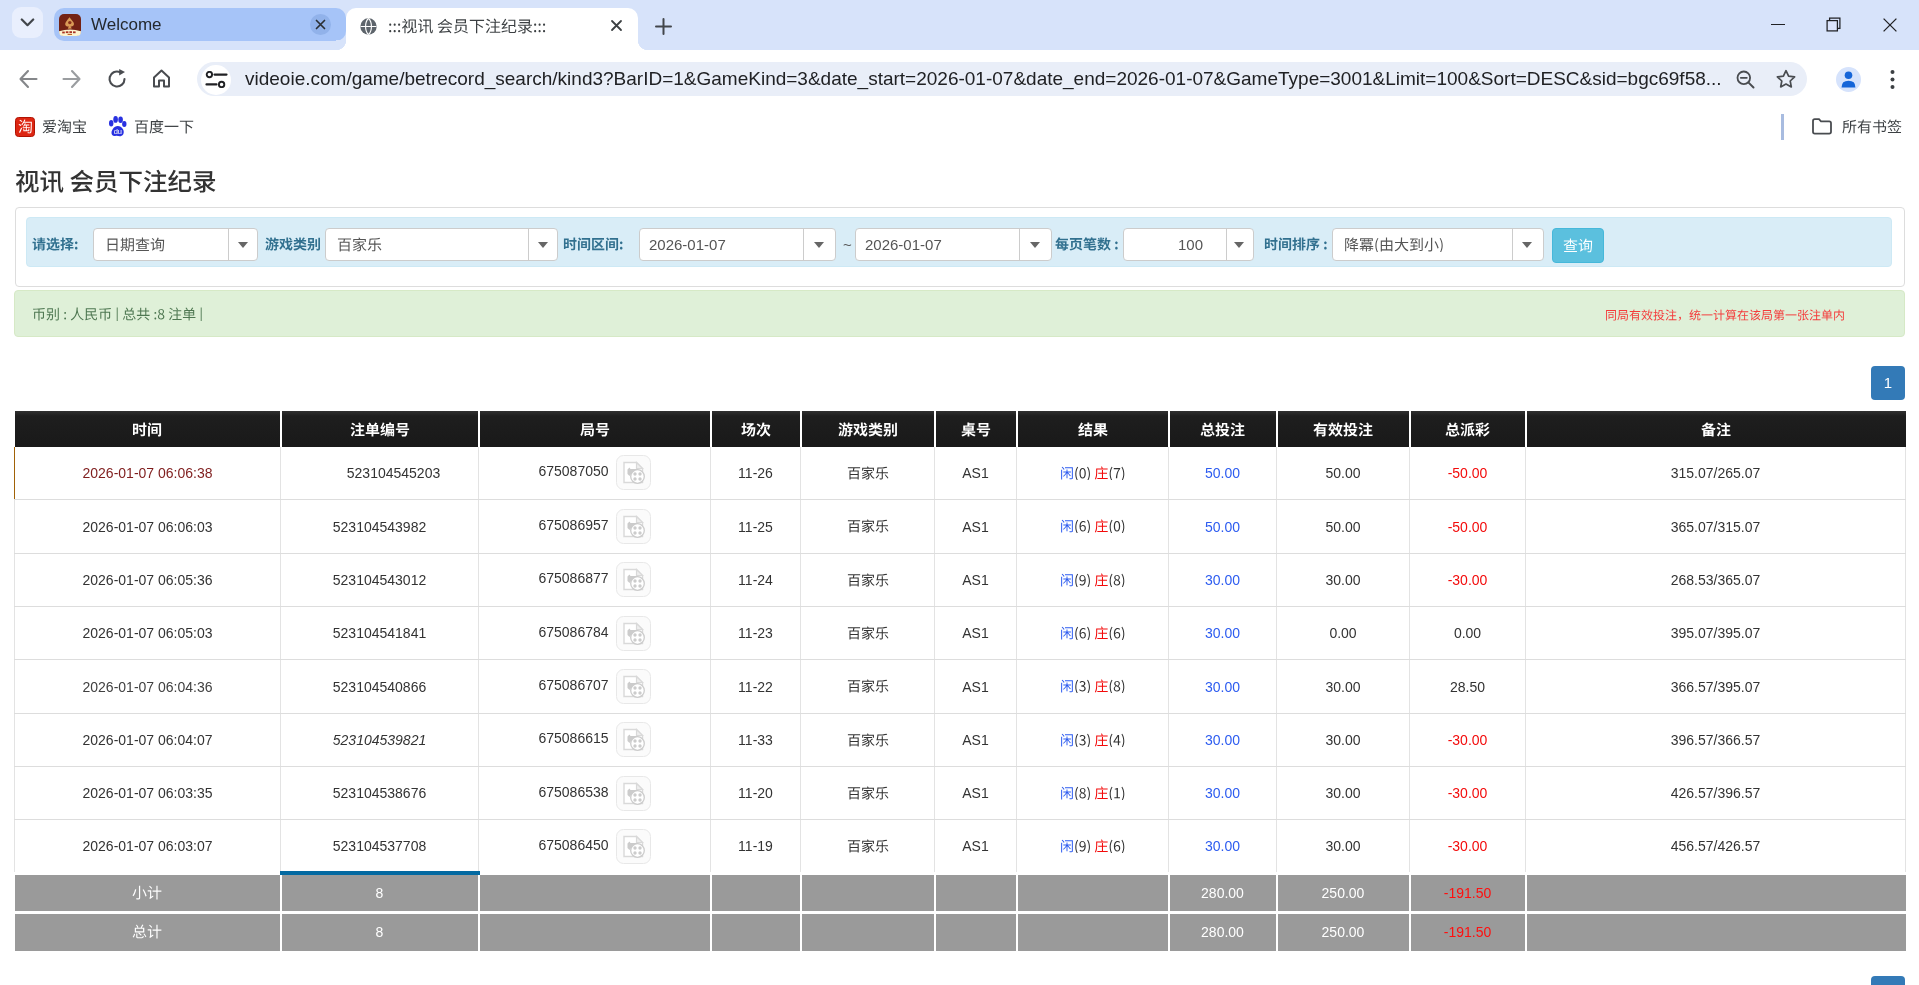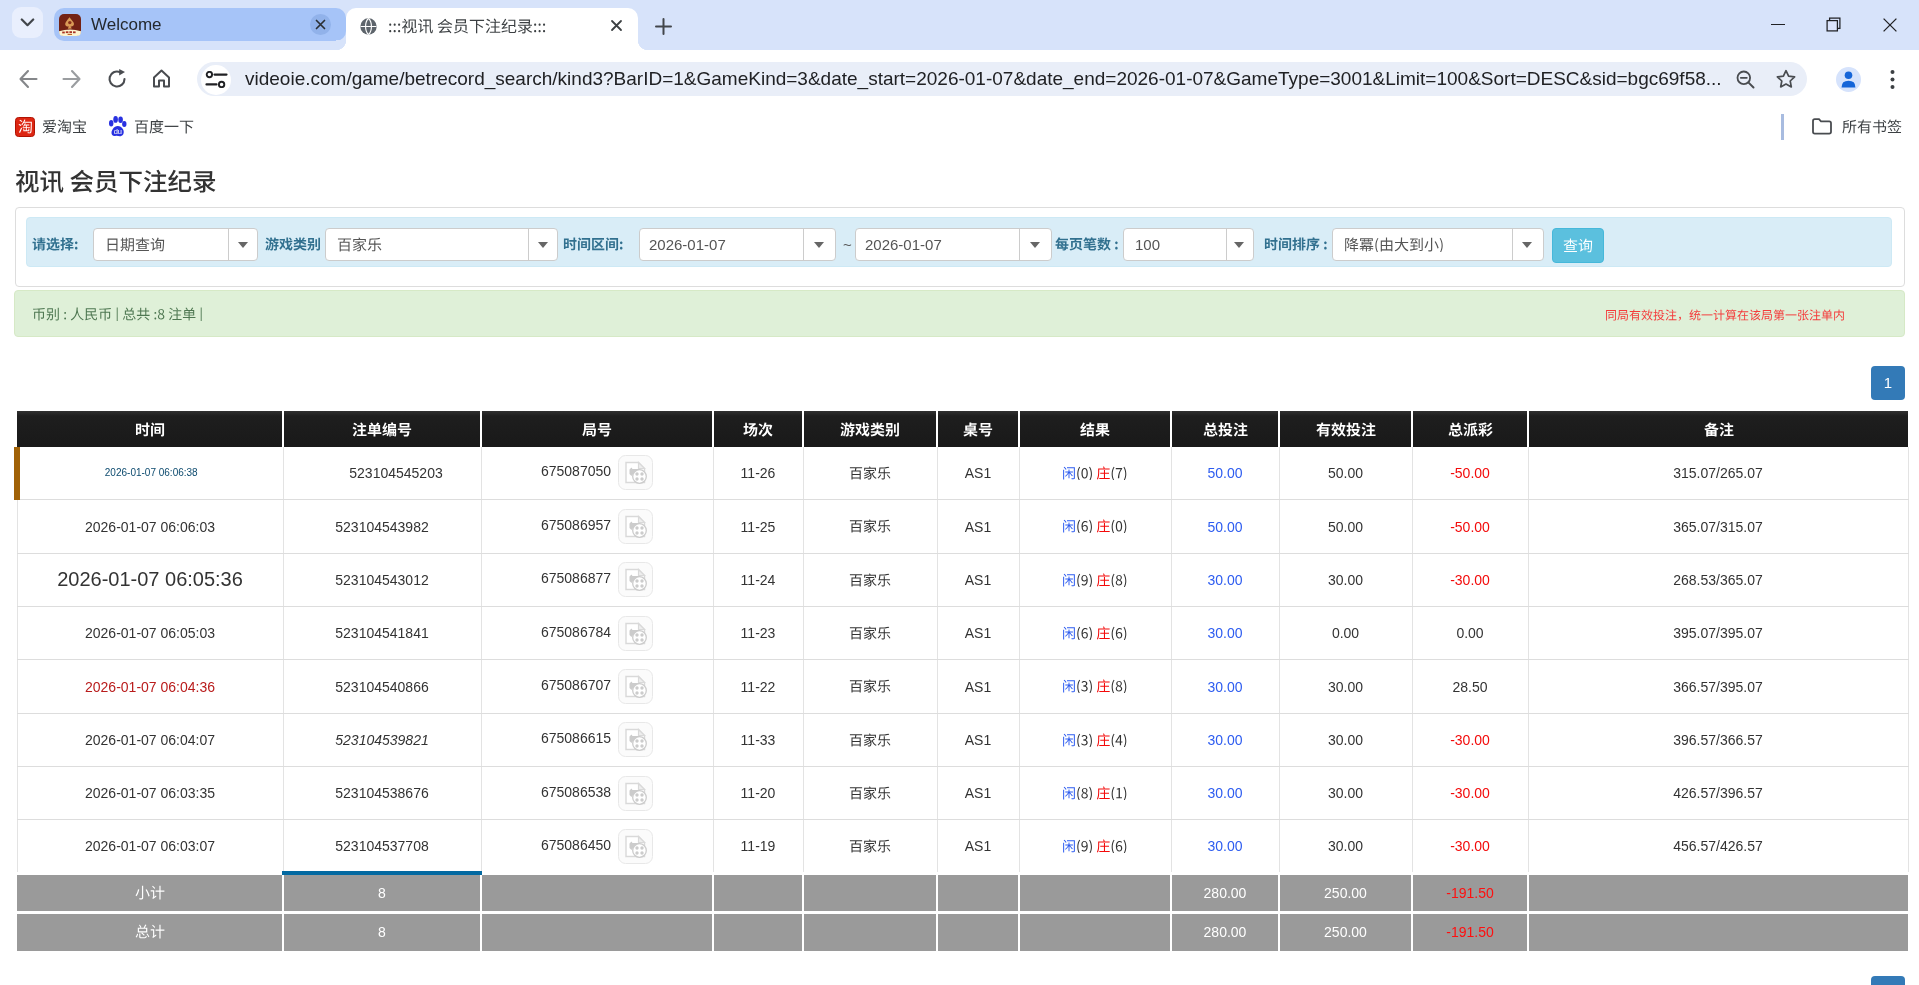--- a/index.html
+++ b/index.html
@@ -447,21 +447,21 @@
   </svg>
 <div class="ab" style="left:865px;top:228px;height:33px;line-height:33px;font-size:15px;color:#555">2026-01-07</div>
 <svg class="ab" width="63.7" height="14" style="left:1055px;top:237.4px">
     <use href="#mybs" fill="#31708f"></use>
   </svg>
 <div class="ab" style="left:1123px;top:228px;width:131px;height:33px;background:#fff;border:1px solid #ccc;border-radius:4px"></div>
 <div class="ab" style="left:1226px;top:228px;width:1px;height:33px;background:#ccc"></div>
 <svg class="ab" style="left:1234px;top:242px" width="10" height="6" viewBox="0 0 10 6">
     <path d="M0 0 L10 0 L5 6 Z" fill="#666"></path>
   </svg>
-<div class="ab" style="left:1135px;top:228px;height:24px;line-height:33px;font-size:15px;color:#555">100</div>
+<div class="ab" style="left:1178px;top:228px;height:24px;line-height:33px;font-size:15px;color:#555">100</div>
 <svg class="ab" width="63.7" height="14" style="left:1264px;top:237.4px">
     <use href="#sjpx" fill="#31708f"></use>
   </svg>
 <div class="ab" style="left:1332px;top:228px;width:212px;height:33px;background:#fff;border:1px solid #ccc;border-radius:4px"></div>
 <div class="ab" style="left:1512px;top:228px;width:1px;height:33px;background:#ccc"></div>
 <svg class="ab" style="left:1522px;top:242px" width="10" height="6" viewBox="0 0 10 6">
     <path d="M0 0 L10 0 L5 6 Z" fill="#666"></path>
   </svg>
 <svg class="ab" width="100.1" height="15" style="left:1344px;top:236.8px">
     <use href="#jm" fill="#555"></use>
@@ -524,21 +524,21 @@
                 <use href="#h9" fill="#fff"></use>
               </svg></span></th>
           <th style="background:linear-gradient(180deg,#303030 0,#1e1e1e 14%,#191919 100%);border-right:2px solid #fff;text-align:center;vertical-align:middle"><span style="position:relative;top:2px;display:inline-block"><svg width="45.0" height="15" style="vertical-align:-0.12em;">
                 <use href="#h10" fill="#fff"></use>
               </svg></span></th>
           <th style="background:linear-gradient(180deg,#303030 0,#1e1e1e 14%,#191919 100%);text-align:center;vertical-align:middle"><span style="position:relative;top:2px;display:inline-block"><svg width="30.0" height="15" style="vertical-align:-0.12em;">
                 <use href="#h11" fill="#fff"></use>
               </svg></span></th>
         </tr>
         <tr style="height:53.35px">
-          <td style="border-right:1px solid #e3e3e3;border-bottom:1px solid #ddd;text-align:center;vertical-align:middle;font-size:10px;color:#0c4a6e;border-left:6px solid #a16207">2026-01-07 06:06:38</td>
+          <td style="border-right:1px solid #e3e3e3;border-bottom:1px solid #ddd;text-align:center;vertical-align:middle;font-size:14px;color:#7f1d1d;border-left:1px solid #a16207">2026-01-07 06:06:38</td>
           <td style="border-right:1px solid #e3e3e3;border-bottom:1px solid #ddd;text-align:center;vertical-align:middle;font-size:14px;color:#333;padding-left:28px;">523104545203</td>
           <td style="border-right:1px solid #e3e3e3;border-bottom:1px solid #ddd;text-align:center;vertical-align:middle;font-size:14px;color:#333;">675087050<svg width="35" height="35" viewBox="0 0 35 35" style="vertical-align:middle;margin-left:7px">
 <rect x="0.5" y="0.5" width="34" height="34" rx="7" fill="#fbfbfb" stroke="#e8e8e8"></rect>
 <path d="M8 7.5 L20.5 7.5 L26.5 13.5 L26.5 27.5 L8 27.5 Z" fill="#fff" stroke="#d9d9d9" stroke-width="1.4"></path>
 <path d="M20.5 7.5 L20.5 13.5 L26.5 13.5 Z" fill="#eee" stroke="#d9d9d9" stroke-width="1.2"></path>
 <path d="M11.5 14.5 L13.5 12.5 L14.5 14 L21 14 L21 19.5 L14.5 19.5 L13.5 21 L11.5 19 Z" fill="#ccc"></path>
 <circle cx="21.5" cy="21.5" r="6.8" fill="#fff" stroke="#ccc" stroke-width="1.3"></circle>
 <circle cx="19" cy="19" r="1.7" fill="#ccc"></circle>
               <circle cx="24" cy="19" r="1.7" fill="#ccc"></circle>
 <circle cx="19" cy="24" r="1.7" fill="#ccc"></circle>
@@ -578,21 +578,21 @@
           <td style="border-right:1px solid #e3e3e3;border-bottom:1px solid #ddd;text-align:center;vertical-align:middle;font-size:14px;color:#333;">AS1</td>
           <td style="border-right:1px solid #e3e3e3;border-bottom:1px solid #ddd;text-align:center;vertical-align:middle;font-size:14px;color:#333;"><svg width="65.6" height="14" style="vertical-align:-0.12em;">
               <use href="#res1"></use>
             </svg></td>
           <td style="border-right:1px solid #e3e3e3;border-bottom:1px solid #ddd;text-align:center;vertical-align:middle;font-size:14px;color:#333;color:#2d5cf0">50.00</td>
           <td style="border-right:1px solid #e3e3e3;border-bottom:1px solid #ddd;text-align:center;vertical-align:middle;font-size:14px;color:#333;">50.00</td>
           <td style="border-right:1px solid #e3e3e3;border-bottom:1px solid #ddd;text-align:center;vertical-align:middle;font-size:14px;color:#333;color:#f30b0b">-50.00</td>
           <td style="border-bottom:1px solid #ddd;text-align:center;vertical-align:middle;font-size:14px;color:#333;border-right:1px solid #e3e3e3">365.07/315.07</td>
         </tr>
         <tr style="height:53.35px">
-          <td style="border-right:1px solid #e3e3e3;border-bottom:1px solid #ddd;text-align:center;vertical-align:middle;font-size:20px;color:#333;border-left:1px solid #e3e3e3">2026-01-07 06:05:36</td>
+          <td style="border-right:1px solid #e3e3e3;border-bottom:1px solid #ddd;text-align:center;vertical-align:middle;font-size:14px;color:#333;border-left:1px solid #e3e3e3">2026-01-07 06:05:36</td>
           <td style="border-right:1px solid #e3e3e3;border-bottom:1px solid #ddd;text-align:center;vertical-align:middle;font-size:14px;color:#333;">523104543012</td>
           <td style="border-right:1px solid #e3e3e3;border-bottom:1px solid #ddd;text-align:center;vertical-align:middle;font-size:14px;color:#333;">675086877<svg width="35" height="35" viewBox="0 0 35 35" style="vertical-align:middle;margin-left:7px">
 <rect x="0.5" y="0.5" width="34" height="34" rx="7" fill="#fbfbfb" stroke="#e8e8e8"></rect>
 <path d="M8 7.5 L20.5 7.5 L26.5 13.5 L26.5 27.5 L8 27.5 Z" fill="#fff" stroke="#d9d9d9" stroke-width="1.4"></path>
 <path d="M20.5 7.5 L20.5 13.5 L26.5 13.5 Z" fill="#eee" stroke="#d9d9d9" stroke-width="1.2"></path>
 <path d="M11.5 14.5 L13.5 12.5 L14.5 14 L21 14 L21 19.5 L14.5 19.5 L13.5 21 L11.5 19 Z" fill="#ccc"></path>
 <circle cx="21.5" cy="21.5" r="6.8" fill="#fff" stroke="#ccc" stroke-width="1.3"></circle>
 <circle cx="19" cy="19" r="1.7" fill="#ccc"></circle>
               <circle cx="24" cy="19" r="1.7" fill="#ccc"></circle>
 <circle cx="19" cy="24" r="1.7" fill="#ccc"></circle>
@@ -632,21 +632,21 @@
           <td style="border-right:1px solid #e3e3e3;border-bottom:1px solid #ddd;text-align:center;vertical-align:middle;font-size:14px;color:#333;">AS1</td>
           <td style="border-right:1px solid #e3e3e3;border-bottom:1px solid #ddd;text-align:center;vertical-align:middle;font-size:14px;color:#333;"><svg width="65.6" height="14" style="vertical-align:-0.12em;">
               <use href="#res3"></use>
             </svg></td>
           <td style="border-right:1px solid #e3e3e3;border-bottom:1px solid #ddd;text-align:center;vertical-align:middle;font-size:14px;color:#333;color:#2d5cf0">30.00</td>
           <td style="border-right:1px solid #e3e3e3;border-bottom:1px solid #ddd;text-align:center;vertical-align:middle;font-size:14px;color:#333;">0.00</td>
           <td style="border-right:1px solid #e3e3e3;border-bottom:1px solid #ddd;text-align:center;vertical-align:middle;font-size:14px;color:#333;color:#333">0.00</td>
           <td style="border-bottom:1px solid #ddd;text-align:center;vertical-align:middle;font-size:14px;color:#333;border-right:1px solid #e3e3e3">395.07/395.07</td>
         </tr>
         <tr style="height:53.35px">
-          <td style="border-right:1px solid #e3e3e3;border-bottom:1px solid #ddd;text-align:center;vertical-align:middle;font-size:14px;color:#b91c1c;border-left:1px solid #e3e3e3">2026-01-07 06:04:36</td>
+          <td style="border-right:1px solid #e3e3e3;border-bottom:1px solid #ddd;text-align:center;vertical-align:middle;font-size:14px;color:#404040;border-left:1px solid #e3e3e3">2026-01-07 06:04:36</td>
           <td style="border-right:1px solid #e3e3e3;border-bottom:1px solid #ddd;text-align:center;vertical-align:middle;font-size:14px;color:#333;">523104540866</td>
           <td style="border-right:1px solid #e3e3e3;border-bottom:1px solid #ddd;text-align:center;vertical-align:middle;font-size:14px;color:#333;">675086707<svg width="35" height="35" viewBox="0 0 35 35" style="vertical-align:middle;margin-left:7px">
 <rect x="0.5" y="0.5" width="34" height="34" rx="7" fill="#fbfbfb" stroke="#e8e8e8"></rect>
 <path d="M8 7.5 L20.5 7.5 L26.5 13.5 L26.5 27.5 L8 27.5 Z" fill="#fff" stroke="#d9d9d9" stroke-width="1.4"></path>
 <path d="M20.5 7.5 L20.5 13.5 L26.5 13.5 Z" fill="#eee" stroke="#d9d9d9" stroke-width="1.2"></path>
 <path d="M11.5 14.5 L13.5 12.5 L14.5 14 L21 14 L21 19.5 L14.5 19.5 L13.5 21 L11.5 19 Z" fill="#ccc"></path>
 <circle cx="21.5" cy="21.5" r="6.8" fill="#fff" stroke="#ccc" stroke-width="1.3"></circle>
 <circle cx="19" cy="19" r="1.7" fill="#ccc"></circle>
               <circle cx="24" cy="19" r="1.7" fill="#ccc"></circle>
 <circle cx="19" cy="24" r="1.7" fill="#ccc"></circle>

